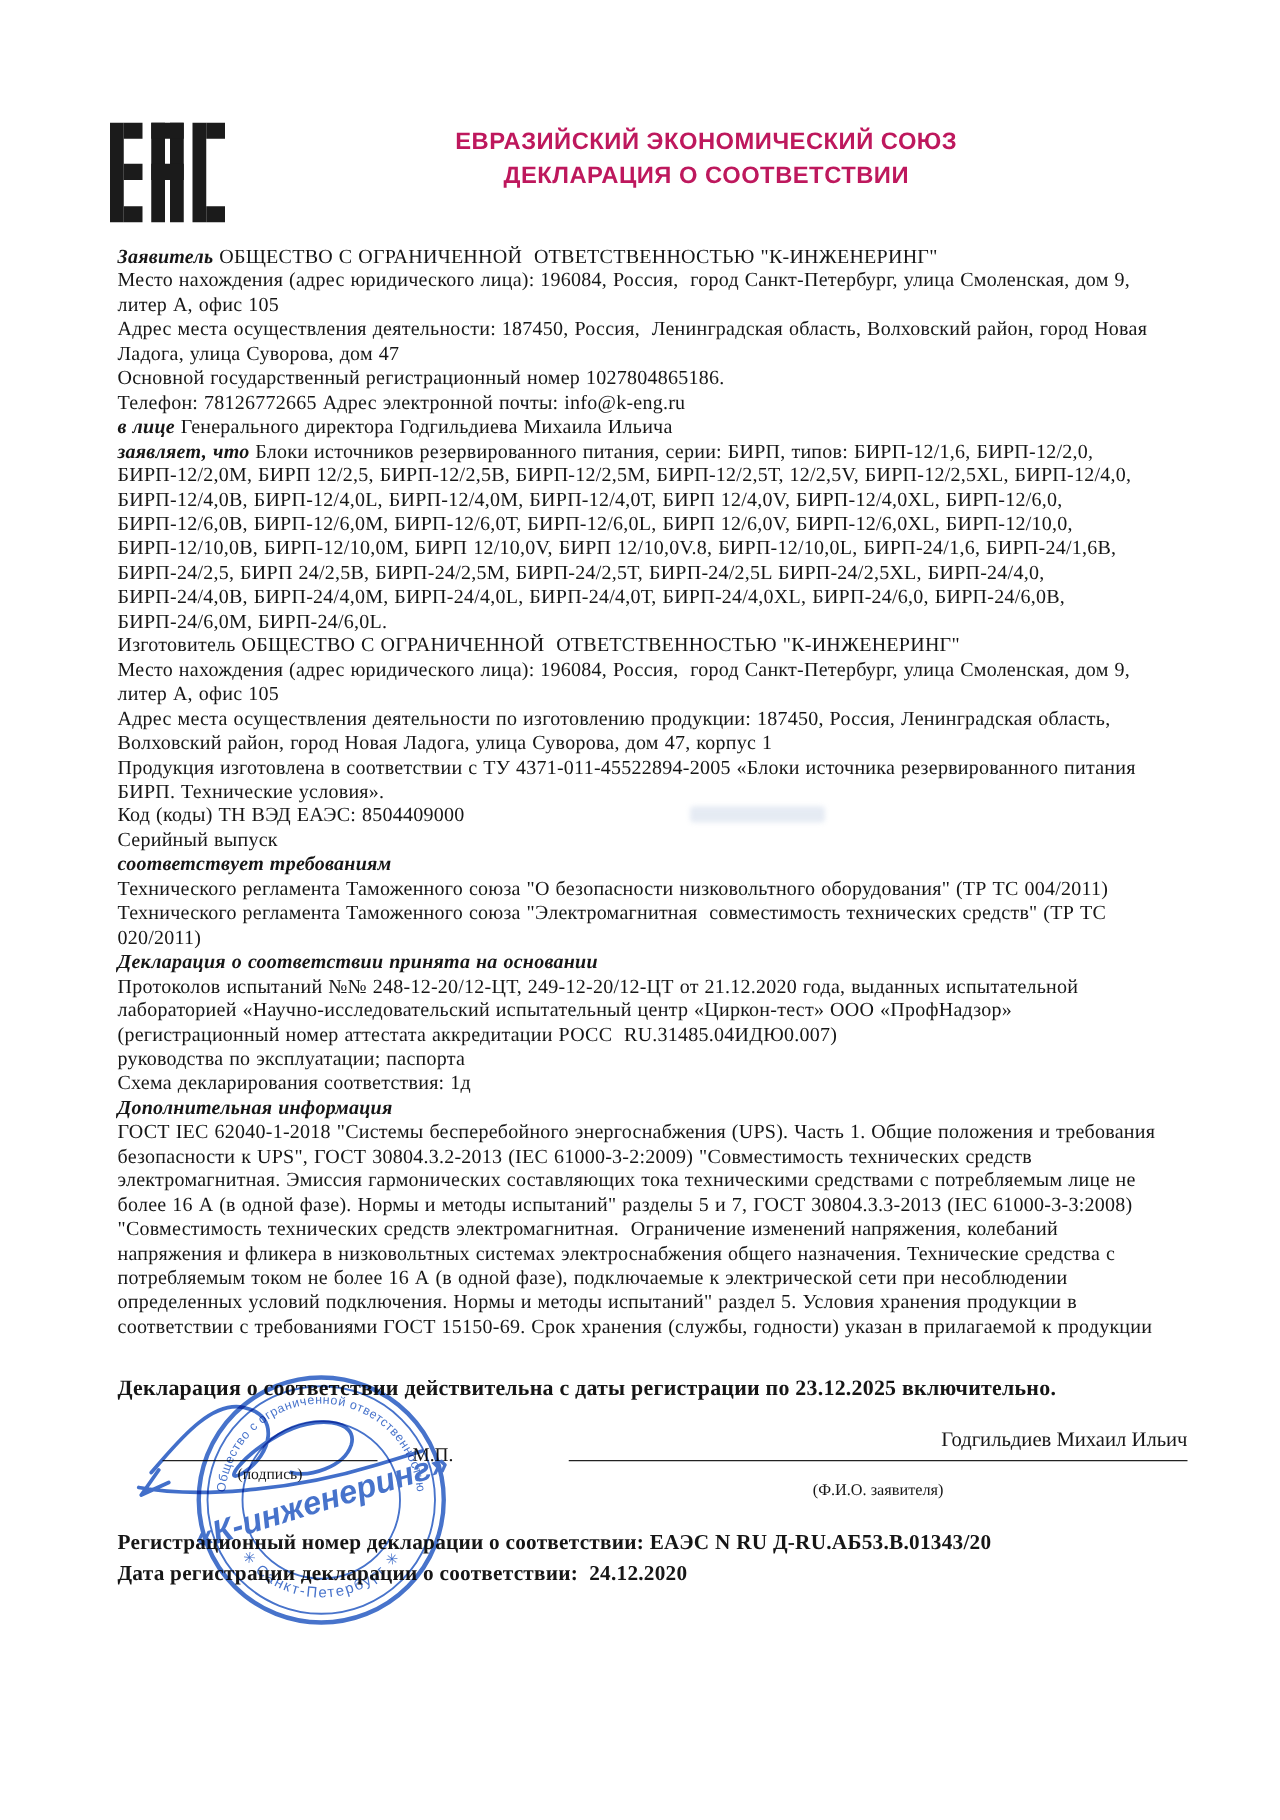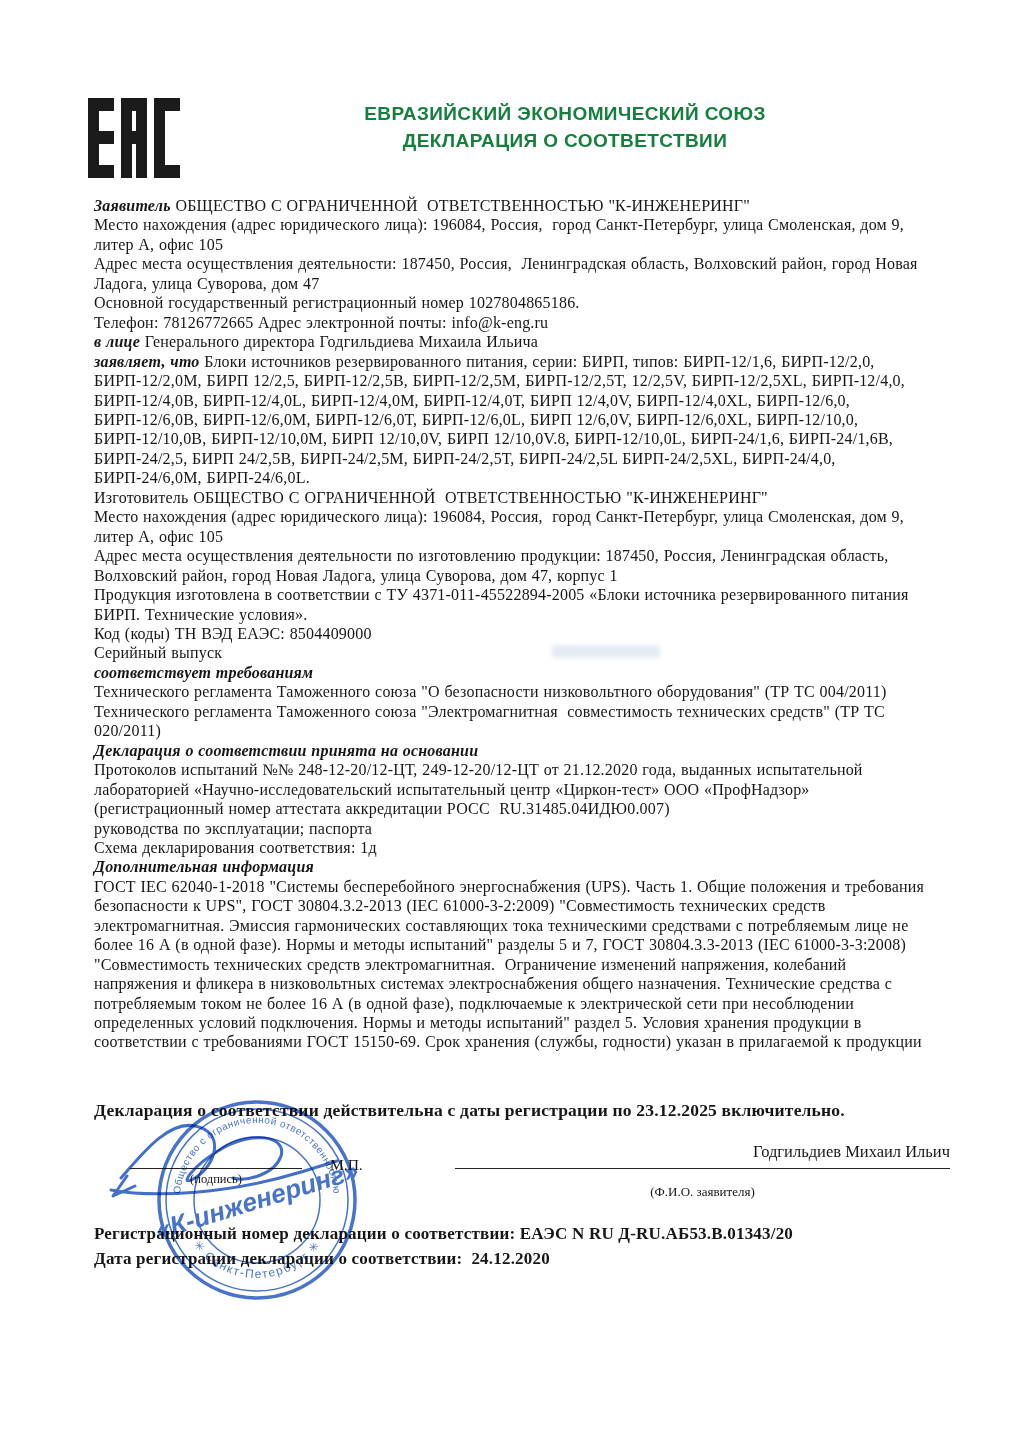--- a/index.html
+++ b/index.html
@@ -6,21 +6,21 @@
   .page{
     position:relative;width:1024px;height:1456px;margin:0 auto;
     background:#ffffff;overflow:hidden;
     font-family:"Liberation Serif", serif;color:#161616;
   }
   
   .eac-logo{position:absolute;left:88px;top:98px;}
   .doc-title{
     position:absolute;left:290px;top:100px;width:550px;text-align:center;
     font-family:"Liberation Sans", sans-serif;font-weight:bold;
-    font-size:19px;line-height:27px;letter-spacing:.4px;color:#15803d;
+    font-size:19px;line-height:27px;letter-spacing:.4px;color:#be185d;
   }
   
   .body-text{
     position:absolute;left:94px;top:196px;width:880px;
     font-size:16px;line-height:19.45px;letter-spacing:.2px;word-spacing:.5px;
   }
   .body-text .line{white-space:pre;}
   .body-text b{font-weight:bold;font-style:italic;}
   
   .validity{
@@ -83,20 +83,21 @@
       <div class="line">Ладога, улица Суворова, дом 47</div>
       <div class="line">Основной государственный регистрационный номер 1027804865186.</div>
       <div class="line">Телефон: 78126772665 Адрес электронной почты: info@k-eng.ru</div>
       <div class="line"><b>в лице</b> Генерального директора Годгильдиева Михаила Ильича</div>
       <div class="line"><b>заявляет, что</b> Блоки источников резервированного питания, серии: БИРП, типов: БИРП-12/1,6, БИРП-12/2,0,</div>
       <div class="line">БИРП-12/2,0М, БИРП 12/2,5, БИРП-12/2,5В, БИРП-12/2,5М, БИРП-12/2,5Т, 12/2,5V, БИРП-12/2,5XL, БИРП-12/4,0,</div>
       <div class="line">БИРП-12/4,0В, БИРП-12/4,0L, БИРП-12/4,0М, БИРП-12/4,0Т, БИРП 12/4,0V, БИРП-12/4,0XL, БИРП-12/6,0,</div>
       <div class="line">БИРП-12/6,0В, БИРП-12/6,0М, БИРП-12/6,0Т, БИРП-12/6,0L, БИРП 12/6,0V, БИРП-12/6,0XL, БИРП-12/10,0,</div>
       <div class="line">БИРП-12/10,0В, БИРП-12/10,0М, БИРП 12/10,0V, БИРП 12/10,0V.8, БИРП-12/10,0L, БИРП-24/1,6, БИРП-24/1,6В,</div>
       <div class="line">БИРП-24/2,5, БИРП 24/2,5В, БИРП-24/2,5М, БИРП-24/2,5Т, БИРП-24/2,5L БИРП-24/2,5XL, БИРП-24/4,0,</div>
+      <div class="line">БИРП-24/4,0В, БИРП-24/4,0М, БИРП-24/4,0L, БИРП-24/4,0Т, БИРП-24/4,0XL, БИРП-24/6,0, БИРП-24/6,0В,</div>
       <div class="line">БИРП-24/6,0М, БИРП-24/6,0L.</div>
       <div class="line">Изготовитель ОБЩЕСТВО С ОГРАНИЧЕННОЙ  ОТВЕТСТВЕННОСТЬЮ "К-ИНЖЕНЕРИНГ"</div>
       <div class="line">Место нахождения (адрес юридического лица): 196084, Россия,  город Санкт-Петербург, улица Смоленская, дом 9,</div>
       <div class="line">литер А, офис 105</div>
       <div class="line">Адрес места осуществления деятельности по изготовлению продукции: 187450, Россия, Ленинградская область,</div>
       <div class="line">Волховский район, город Новая Ладога, улица Суворова, дом 47, корпус 1</div>
       <div class="line">Продукция изготовлена в соответствии с ТУ 4371-011-45522894-2005 «Блоки источника резервированного питания</div>
       <div class="line">БИРП. Технические условия».</div>
       <div class="line">Код (коды) ТН ВЭД ЕАЭС: 8504409000</div>
       <div class="line">Серийный выпуск</div>

